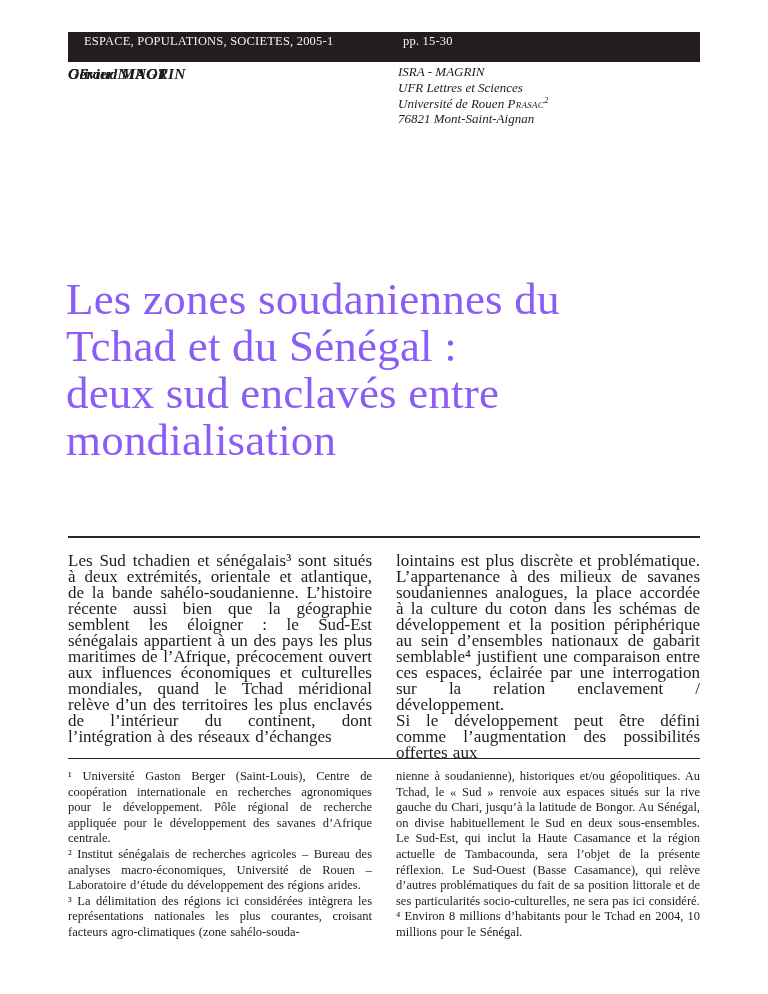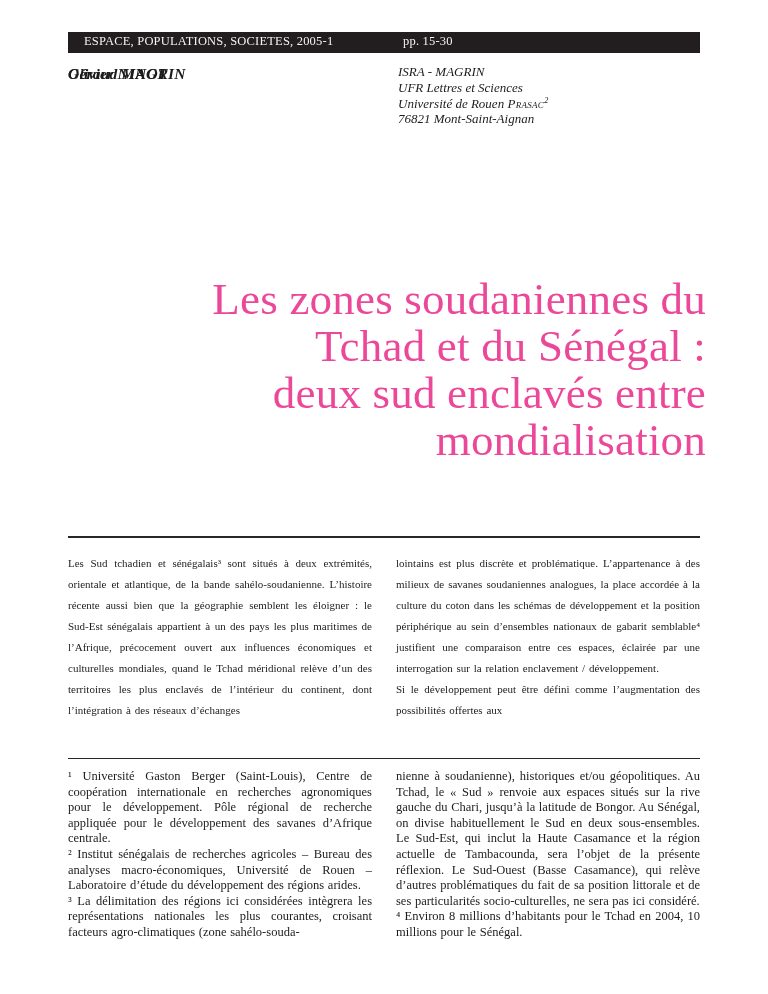--- a/index.html
+++ b/index.html
@@ -11,21 +11,21 @@
     width: 768px;
     height: 994px;
     background: #ffffff;
     overflow: hidden;
   }
 
   
   .journal-bar {
     position: absolute;
     left: 68px; top: 32px;
-    width: 632px; height: 21px;
+    width: 632px; height: 30px;
     background: #221e1f;
     color: #f4f2f2;
     font-size: 12.5px;
     line-height: 19px;
     letter-spacing: 0.2px;
   }
   .journal-bar .jtitle { position: absolute; left: 16px; top: 0; white-space: nowrap; }
   .journal-bar .jpages { position: absolute; left: 335px; top: 0; white-space: nowrap; }
 
   
@@ -42,40 +42,39 @@
   .affiliation sup, .author-name sup { font-size: 0.62em; vertical-align: super; line-height: 0; }
 
   
   .article-title {
     position: absolute; left: 66px; top: 276px;
     width: 640px;
     font-size: 45px;
     line-height: 47px;
     font-weight: normal;
     letter-spacing: 0.2px;
-    color: #ec4899;
-    text-align: right;
+    color: #8b5cf6;
   }
 
   .title-rule {
     position: absolute; left: 68px; top: 536px;
     width: 632px; height: 2px; background: #2a2627;
   }
 
   
   .body-columns {
     position: absolute; left: 68px; top: 553px;
     width: 632px;
     display: flex;
     gap: 24px;
   }
   .body-col {
     width: 304px;
-    font-size: 11px;
-    line-height: 21px;
+    font-size: 17px;
+    line-height: 16px;
     text-align: justify;
     word-spacing: 1px;
   }
   .body-col p { margin: 0; }
 
   
   .fn-rule {
     position: absolute; left: 68px; top: 758px;
     width: 632px; height: 1px; background: #2a2627;
   }

